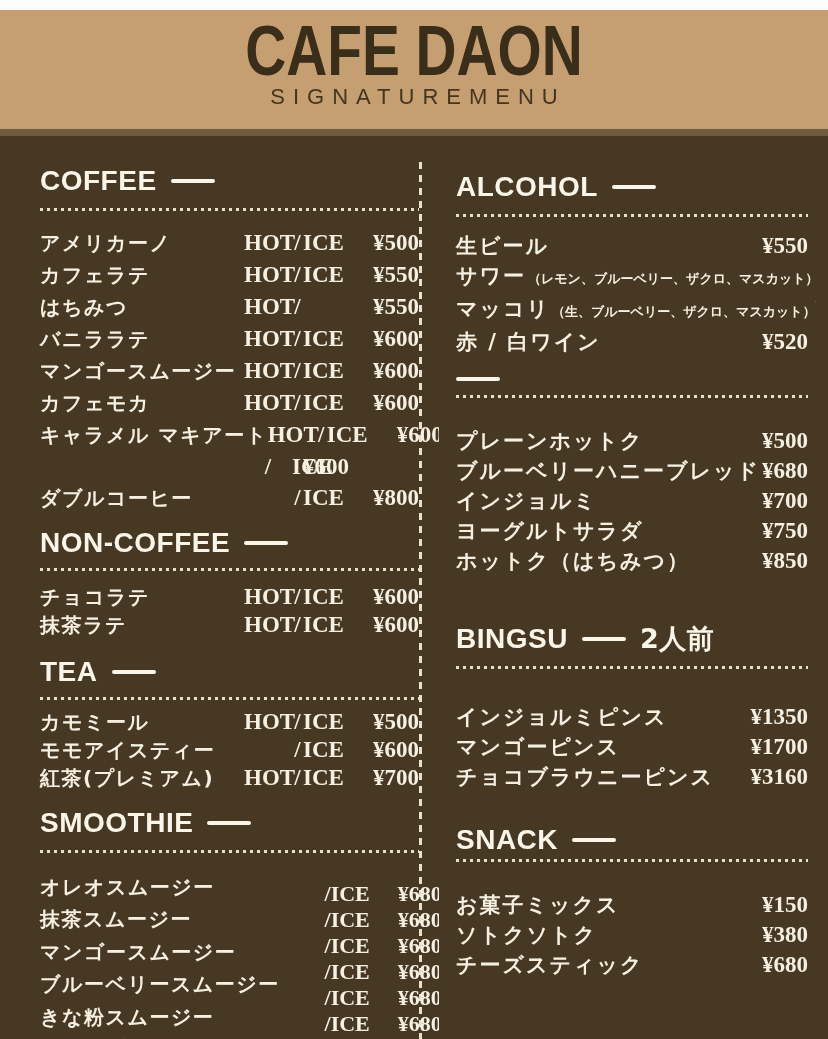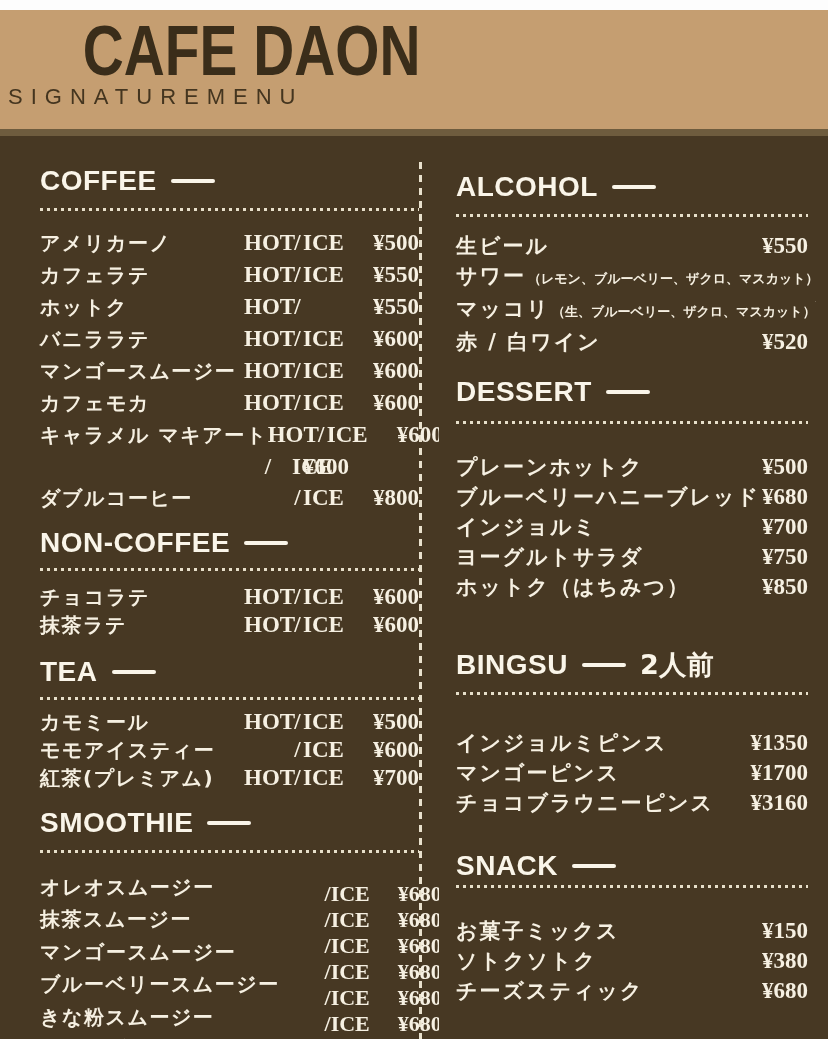--- a/index.html
+++ b/index.html
@@ -2,21 +2,21 @@
 <html><head>
 <meta charset="utf-8">
 <style>
   html,body{margin:0;padding:0;}
   body{
     width:828px;height:1039px;overflow:hidden;background:#ffffff;
     font-family:"DejaVu Sans",sans-serif;
   }
   .page{width:828px;height:1039px;position:relative;}
   .top-strip{height:10px;background:#fdfdfd;}
-  .band{height:119px;background:#c59e71;overflow:hidden;}
+  .band{height:119px;background:#c59e71;text-align:center;overflow:hidden;}
   .band .title{
     font-family:"Liberation Sans",sans-serif;font-weight:700;font-size:71px;
     line-height:74px;margin-top:4px;color:#3a2d1a;letter-spacing:0px;
     transform:scaleX(0.8);transform-origin:50% 50%;white-space:nowrap;
   }
   .band .subtitle{
     font-family:"Liberation Sans",sans-serif;font-weight:400;font-size:22px;
     line-height:26px;margin-top:-4px;color:#44351f;letter-spacing:8px;padding-left:8px;
   }
   .band-shadow{height:7px;background:#6e5c3e;}
@@ -126,21 +126,21 @@
               <span class="l-price serif">¥500</span>
             </div>
             <div class="row-l">
               <span class="l-name">カフェラテ</span>
               <span class="l-hot serif">HOT</span>
               <span class="l-slash serif">/</span>
               <span class="l-ice serif">ICE</span>
               <span class="l-price serif">¥550</span>
             </div>
             <div class="row-l">
-              <span class="l-name">ホットク</span>
+              <span class="l-name">はちみつ</span>
               <span class="l-hot serif">HOT</span>
               <span class="l-slash serif">/</span>
               <span class="l-ice serif"></span>
               <span class="l-price serif">¥550</span>
             </div>
             <div class="row-l">
               <span class="l-name">バニララテ</span>
               <span class="l-hot serif">HOT</span>
               <span class="l-slash serif">/</span>
               <span class="l-ice serif">ICE</span>
@@ -306,21 +306,20 @@
               <span class="r-price serif">¥550</span>
             </div>
             <div class="row-r">
               <span class="r-name">赤 / 白ワイン</span>
               <span class="r-price serif">¥520</span>
             </div>
           </div>
         </section>
         <section class="sec sec-dessert">
           <div class="sec-header">
-            <span class="sec-title">DESSERT</span>
             <span class="dash"></span>
           </div>
           <div class="dots"></div>
           <div class="rows">
             <div class="row-r">
               <span class="r-name">プレーンホットク</span>
               <span class="r-price serif">¥500</span>
             </div>
             <div class="row-r">
               <span class="r-name">ブルーベリーハニーブレッド</span>

